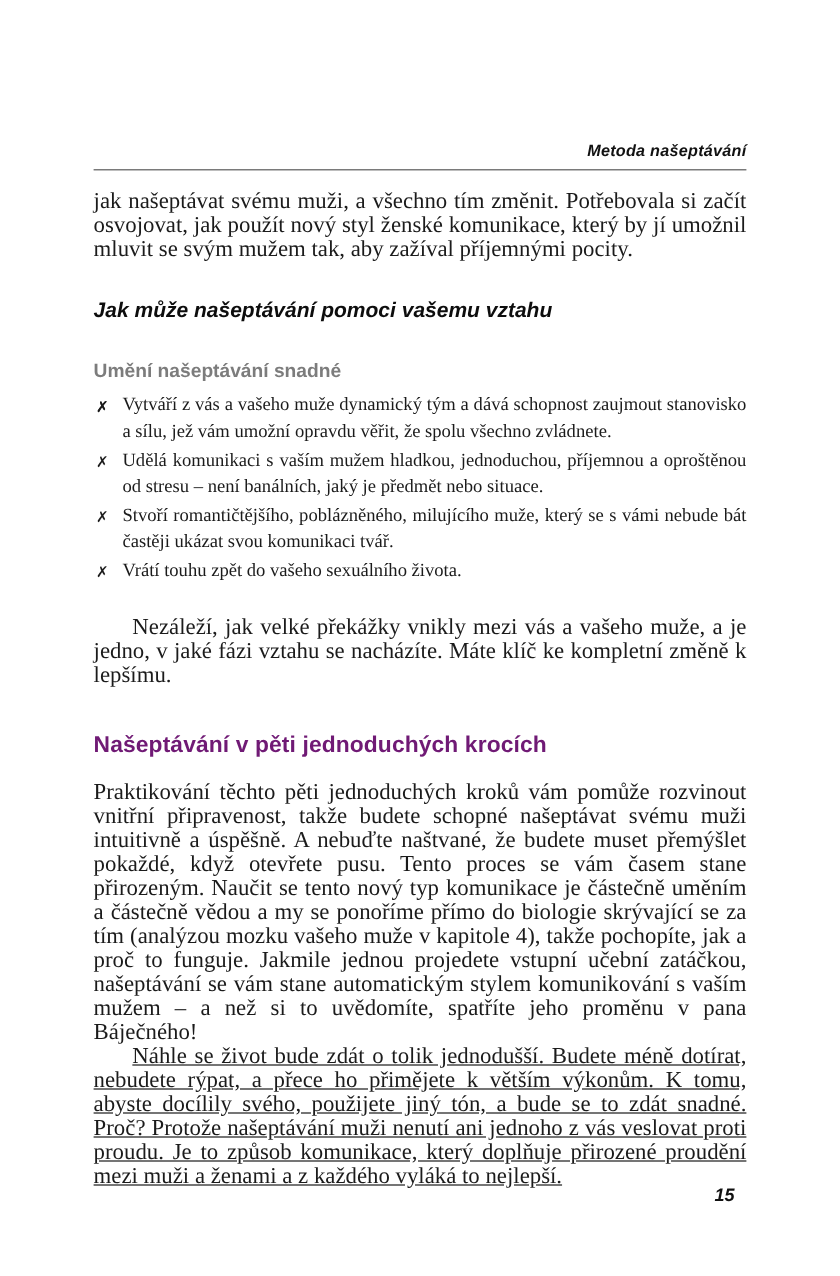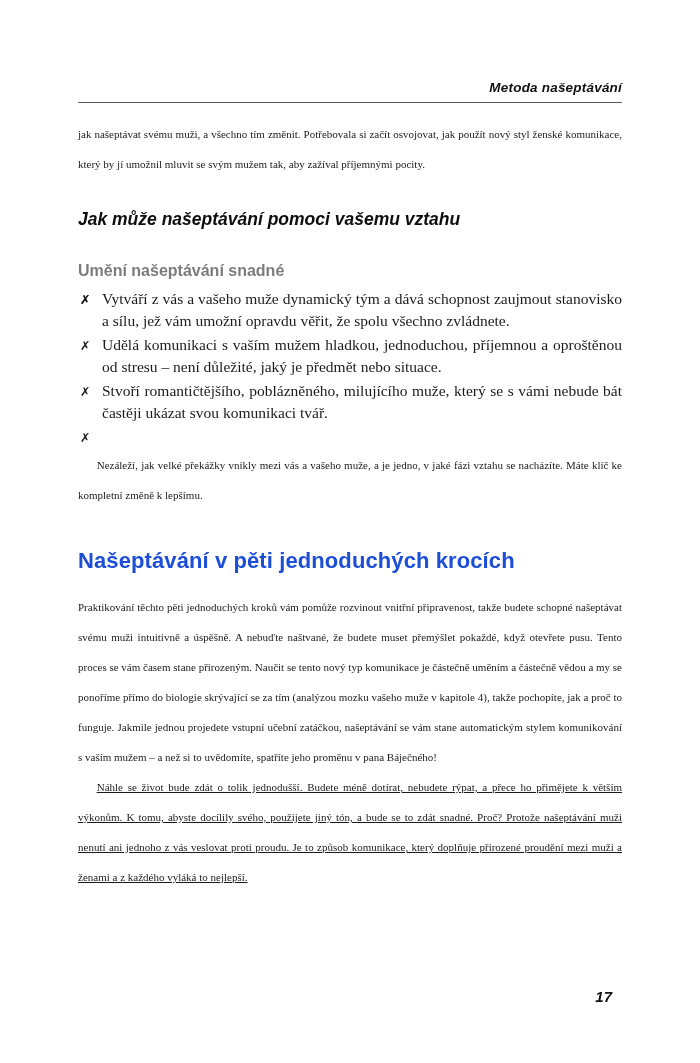--- a/index.html
+++ b/index.html
@@ -7,21 +7,21 @@
     padding: 0;
     background: #ffffff;
   }
   .page {
     position: relative;
     width: 700px;
     height: 1063px;
     margin: 0 auto;
     background: #ffffff;
     box-sizing: border-box;
-    padding: 78px 78px 0 78px;
+    padding: 117px 78px 0 78px;
     font-family: "Liberation Serif", serif;
     color: #1b1b1b;
     overflow: hidden;
   }
   .running-head {
     margin-bottom: 16px;
   }
   .running-title-row {
     text-align: right;
   }
@@ -32,22 +32,22 @@
     font-size: 13.5px;
     color: #111111;
     letter-spacing: 0.2px;
   }
   .header-rule {
     margin-top: 6px;
     border-bottom: 1px solid #5a5a5a;
     height: 0;
   }
   .body-text {
-    font-size: 11px;
-    line-height: 30px;
+    font-size: 19px;
+    line-height: 20px;
     text-align: justify;
     margin: 0;
   }
   .intro {
     margin-bottom: 30px;
   }
   .section-title {
     font-family: "Liberation Sans", sans-serif;
     font-weight: bold;
     font-style: italic;
@@ -84,22 +84,22 @@
     font-weight: bold;
     color: #1b1b1b;
   }
   .closing-paragraph {
     margin-top: 26px;
     text-indent: 1.7em;
   }
   .chapter-title {
     font-family: "Liberation Sans", sans-serif;
     font-weight: bold;
-    font-size: 22px;
-    color: #1d4ed8;
+    font-size: 19px;
+    color: #701a75;
     margin: 38px 0 18px 0;
     letter-spacing: 0.1px;
   }
   .indent {
     text-indent: 1.7em;
     text-decoration: underline;
   }
   .page-number {
     position: absolute;
     right: 88px;
@@ -132,33 +132,34 @@
   <ul class="bullet-list">
     <li class="bullet-item">
       <span class="bullet-marker">✗</span>
     </li>
     <li class="bullet-item">
       <span class="bullet-marker">✗</span>
       <span class="bullet-text">Vytváří z vás a vašeho muže dynamický tým a dává schopnost zaujmout stanovisko a sílu, jež vám umožní opravdu věřit, že spolu všechno zvládnete.</span>
     </li>
     <li class="bullet-item">
       <span class="bullet-marker">✗</span>
-      <span class="bullet-text">Udělá komunikaci s vaším mužem hladkou, jednoduchou, příjemnou a oproštěnou od stresu – není důležité, jaký je předmět nebo situace.</span>
+      <span class="bullet-text">Udělá komunikaci s vaším mužem hladkou, jednoduchou, příjemnou a oproštěnou od stresu – není banálních, jaký je předmět nebo situace.</span>
     </li>
     <li class="bullet-item">
       <span class="bullet-marker">✗</span>
       <span class="bullet-text">Stvoří romantičtějšího, poblázněného, milujícího muže, který se s vámi nebude bát častěji ukázat svou komunikaci tvář.</span>
     </li>
     <li class="bullet-item">
       <span class="bullet-marker">✗</span>
+      <span class="bullet-text">Vrátí touhu zpět do vašeho sexuálního života.</span>
     </li>
   </ul>
 
   <p class="body-text closing-paragraph">Nezáleží, jak velké překážky vnikly mezi vás a vašeho muže, a je jedno, v jaké fázi vztahu se nacházíte. Máte klíč ke kompletní změně k lepšímu.</p>
 
   <h1 class="chapter-title">Našeptávání v pěti jednoduchých krocích</h1>
 
   <p class="body-text">Praktikování těchto pěti jednoduchých kroků vám pomůže rozvinout vnitřní připravenost, takže budete schopné našeptávat svému muži intuitivně a úspěšně. A nebuďte naštvané, že budete muset přemýšlet pokaždé, když otevřete pusu. Tento proces se vám časem stane přirozeným. Naučit se tento nový typ komunikace je částečně uměním a částečně vědou a my se ponoříme přímo do biologie skrývající se za tím (analýzou mozku vašeho muže v kapitole 4), takže pochopíte, jak a proč to funguje. Jakmile jednou projedete vstupní učební zatáčkou, našeptávání se vám stane automatickým stylem komunikování s vaším mužem – a než si to uvědomíte, spatříte jeho proměnu v pana Báječného!</p>
   <p class="body-text indent">Náhle se život bude zdát o tolik jednodušší. Budete méně dotírat, nebudete rýpat, a přece ho přimějete k větším výkonům. K tomu, abyste docílily svého, použijete jiný tón, a bude se to zdát snadné. Proč? Protože našeptávání muži nenutí ani jednoho z vás veslovat proti proudu. Je to způsob komunikace, který doplňuje přirozené proudění mezi muži a ženami a z každého vyláká to nejlepší.</p>
 
-  <div class="page-number">17</div>
+  <div class="page-number">15</div>
 
 </div>
 
 </body></html>

